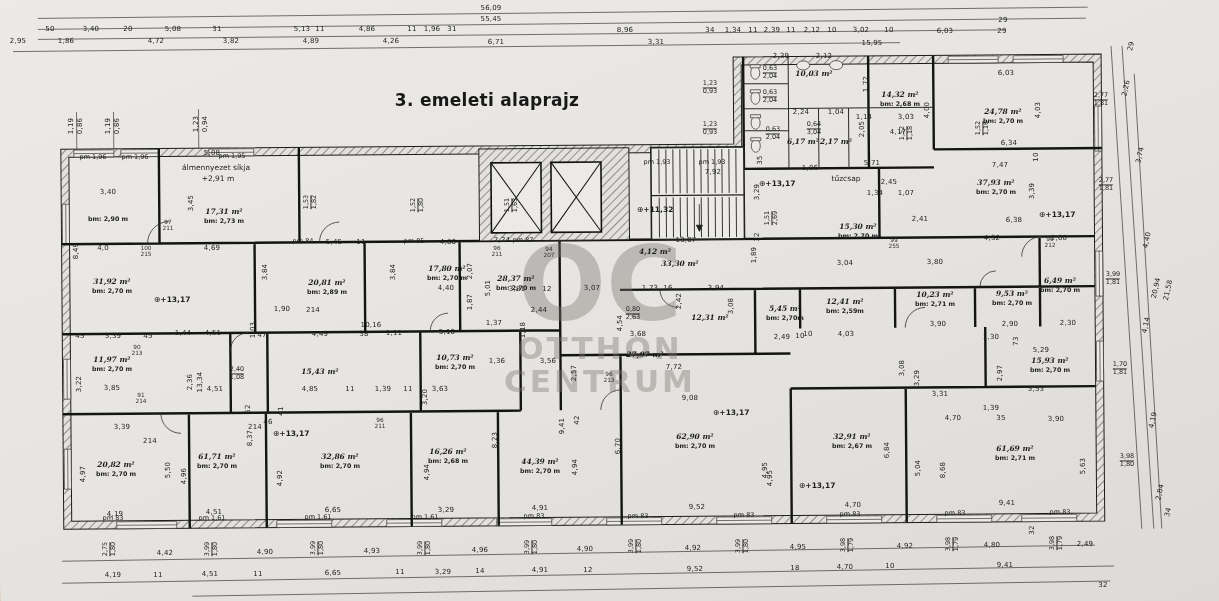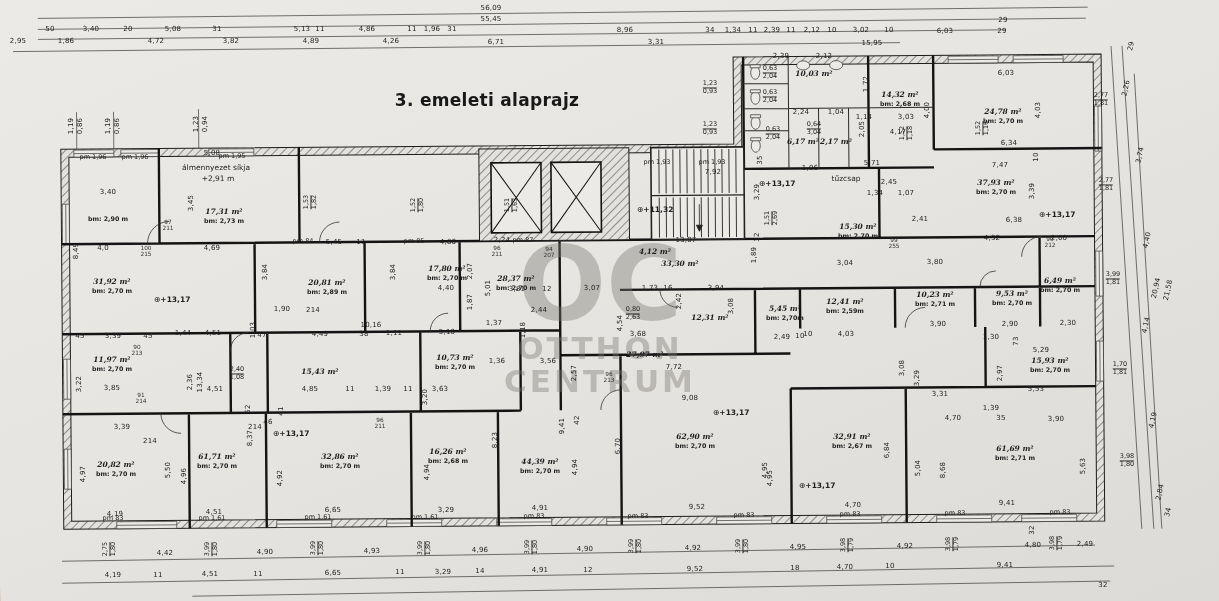--- a/index.html
+++ b/index.html
@@ -250,21 +250,21 @@
       <span class="d lab" style="left: 1168px; top: 512px; transform: translate(-50%, -50%) rotate(-78deg);">34</span>
       <span class="d lab" style="left: 1103px; top: 585px;">32</span>
       <span class="d lab" style="left: 165px; top: 553px;">4,42</span>
       <span class="d lab" style="left: 265px; top: 552px;">4,90</span>
       <span class="d lab" style="left: 372px; top: 551px;">4,93</span>
       <span class="d lab" style="left: 480px; top: 550px;">4,96</span>
       <span class="d lab" style="left: 585px; top: 549px;">4,90</span>
       <span class="d lab" style="left: 693px; top: 548px;">4,92</span>
       <span class="d lab" style="left: 798px; top: 547px;">4,95</span>
       <span class="d lab" style="left: 905px; top: 546px;">4,92</span>
-      <span class="d lab" style="left: 1033px; top: 545px;">4,80</span>
+      <span class="d lab" style="left: 992px; top: 545px;">4,80</span>
       <span class="d lab" style="left: 1085px; top: 544px;">2,49</span>
       <span class="d lab" style="left: 113px; top: 575px;">4,19</span>
       <span class="d lab" style="left: 158px; top: 575px;">11</span>
       <span class="d lab" style="left: 210px; top: 574px;">4,51</span>
       <span class="d lab" style="left: 258px; top: 574px;">11</span>
       <span class="d lab" style="left: 333px; top: 573px;">6,65</span>
       <span class="d lab" style="left: 400px; top: 572px;">11</span>
       <span class="d lab" style="left: 443px; top: 572px;">3,29</span>
       <span class="d lab" style="left: 480px; top: 571px;">14</span>
       <span class="d lab" style="left: 540px; top: 570px;">4,91</span>

